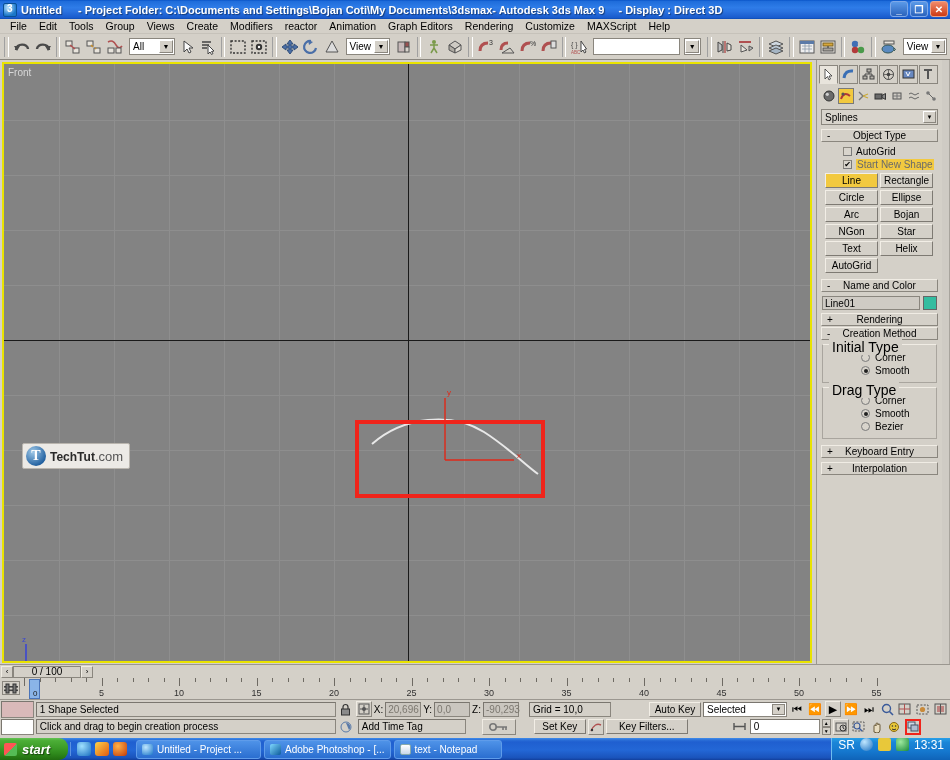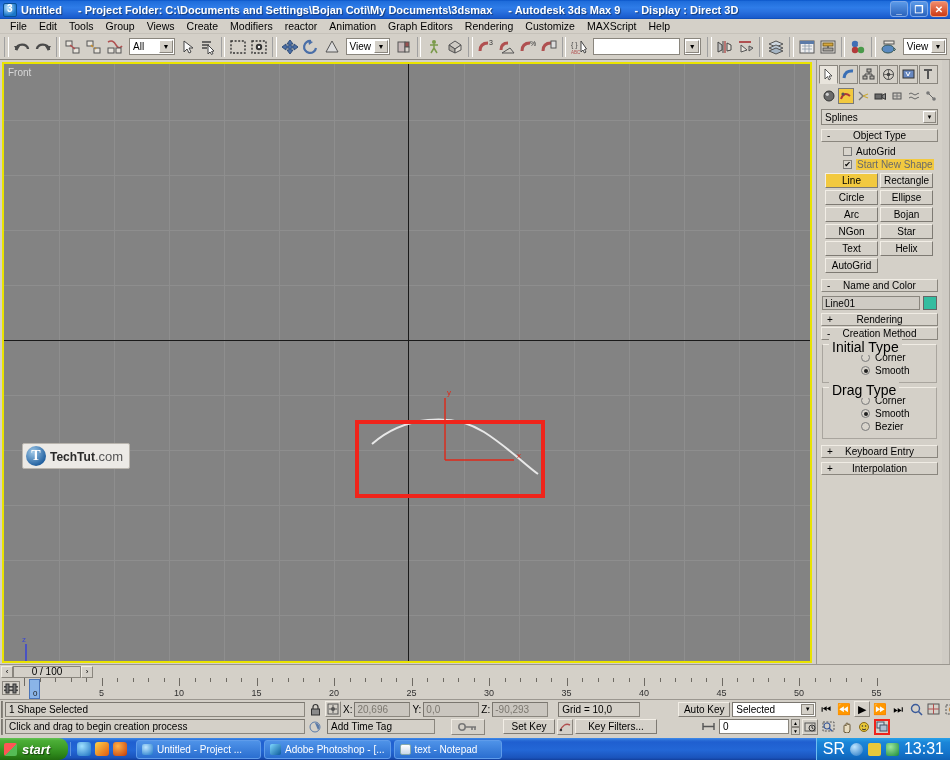--- a/index.html
+++ b/index.html
@@ -134,21 +134,21 @@
   #scols{flex:1;display:flex;flex-direction:column;gap:1px;}
   .srow{flex:1;display:flex;align-items:center;gap:2px;}
   .sfield{border:1px solid #8a867e;border-top-color:#7a766f;border-left-color:#7a766f;
      background:#d4d0c8;height:15px;display:flex;align-items:center;
      padding-left:3px;font-size:10px;}
   .spin{width:9px;height:15px;display:flex;flex-direction:column;}
   .spin i{flex:1;border:1px solid #8a867e;background:#d4d0c8;font-style:normal;
      font-size:5px;display:flex;align-items:center;justify-content:center;}
   .coordbox{display:flex;align-items:center;gap:2px;}
   .coordlab{font-size:10px;}
-  .coordval{width:56px;height:15px;border:1px solid #8a867e;border-top-color:#7a766f;
+  .coordval{width:36px;height:15px;border:1px solid #8a867e;border-top-color:#7a766f;
      border-left-color:#7a766f;background:#cac6bf;color:#7c7870;font-size:10px;
      display:flex;align-items:center;padding-left:2px;}
   .sbtn{height:15px;border:1px solid #7e7a73;background:#d4d0c8;
      border-top-color:#f2eee6;border-left-color:#f2eee6;
      display:flex;align-items:center;justify-content:center;font-size:10px;padding:0 4px;}
   .ibtn{width:16px;height:16px;border:1px solid transparent;display:flex;
      align-items:center;justify-content:center;}
   .ibtn.framed{border:1px solid #8a867e;border-top-color:#f0ece4;border-left-color:#f0ece4;}
   #rednav{border:2px solid #f0241b;}
   
@@ -160,33 +160,33 @@
      border-radius:0 9px 9px 0;color:#fff;font-style:italic;font-weight:bold;font-size:13px;
      text-shadow:1px 1px 1px rgba(0,0,0,.5);}
   #qlaunch{display:flex;align-items:center;gap:4px;padding:0 6px;
      border-left:1px solid #5b92e0;margin-left:2px;}
   .qico{width:14px;height:14px;border-radius:3px;}
   .tbtask{height:19px;min-width:110px;max-width:150px;margin-left:3px;border-radius:3px;
      background:linear-gradient(to bottom,#4f93e8,#2a6ed0);border:1px solid #5f9cea;
      display:flex;align-items:center;padding:0 5px;color:#fff;font-size:10px;gap:4px;
      overflow:hidden;white-space:nowrap;}
   .tbtask .ic{width:11px;height:11px;border-radius:2px;flex:none;}
-  #tray{margin-left:auto;height:22px;display:flex;align-items:center;gap:5px;padding:0 6px;
+  #tray{margin-left:auto;height:22px;display:flex;align-items:flex-start;gap:5px;padding:0 6px;
      background:linear-gradient(to bottom,#28a0e8 0%,#1b86d8 20%,#1578cf 60%,#0f63b8 100%);
-     border-left:1px solid #6fbdf0;color:#fff;font-size:16px;}
+     border-left:1px solid #6fbdf0;color:#fff;font-size:12px;}
   .tray-ico{width:13px;height:13px;border-radius:50%;}
 </style>
 </head>
 <body>
 
 <div id="titlebar">
   <span class="tb-ico"></span>
   <span class="seg">Untitled</span>
   <span class="seg" style="margin-left:16px">- Project Folder: C:\Documents and Settings\Bojan Coti\My Documents\3dsmax</span>
-  <span class="seg" style="margin-left:16px">- Autodesk 3ds Max 9</span>
+  <span class="seg" style="margin-left:0">- Autodesk 3ds Max 9</span>
   <span class="seg" style="margin-left:14px">- Display : Direct 3D</span>
   <div id="winbtns">
     <div class="wbtn">_</div>
     <div class="wbtn">❐</div>
     <div class="wbtn close">✕</div>
   </div>
 </div>
 
 <div id="menubar">
   <span>File</span>

